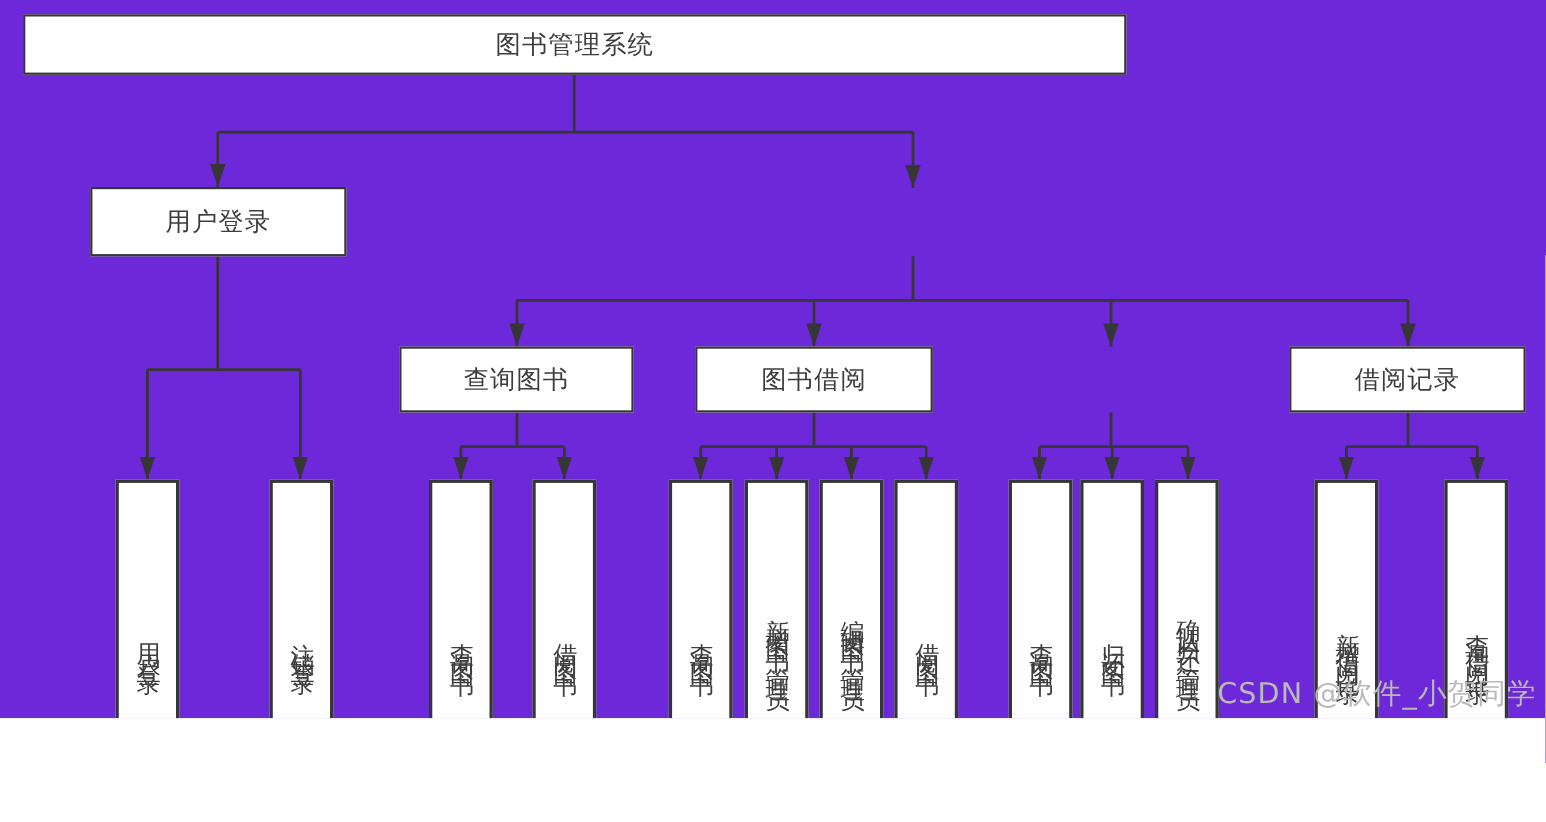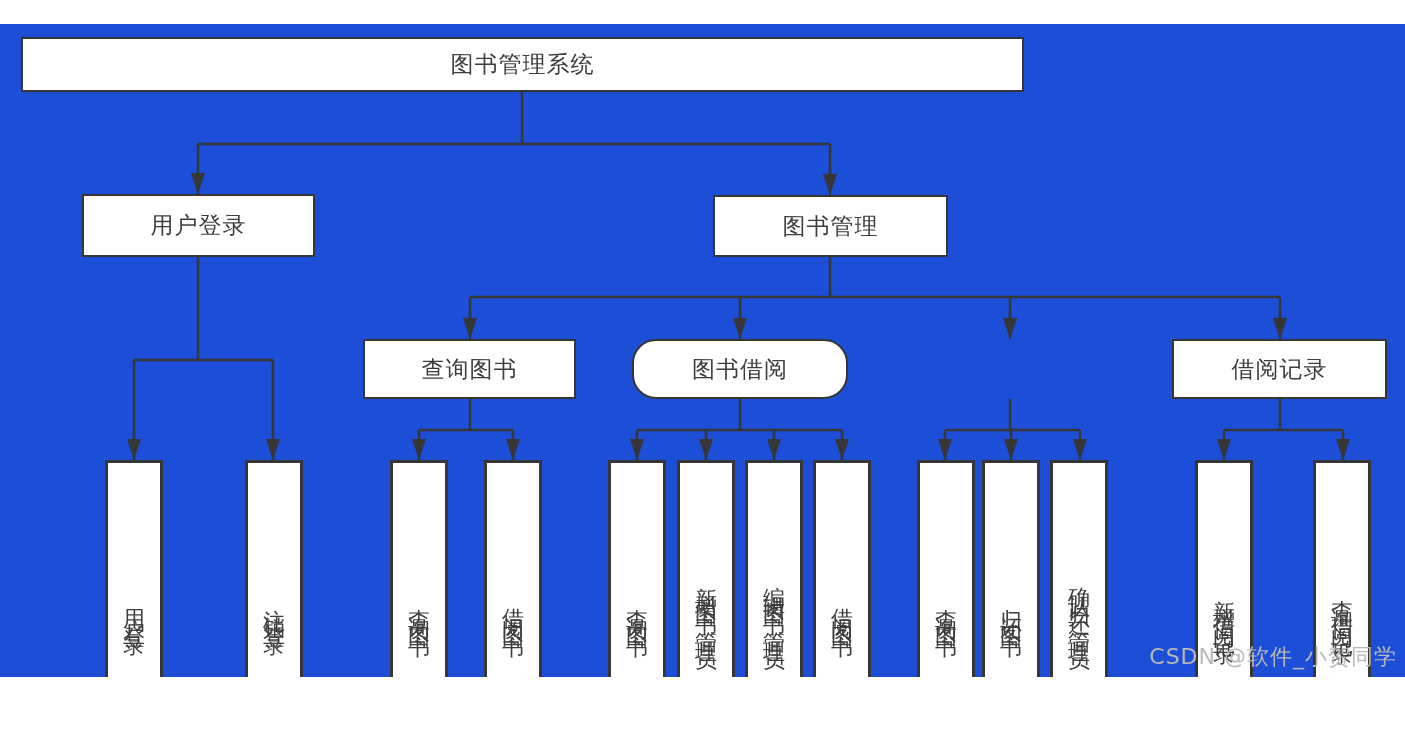--- a/index.html
+++ b/index.html
@@ -1,50 +1,50 @@
 <!DOCTYPE html>
 <html><head>
 <meta charset="utf-8">
 <style>
   html,body { margin:0; padding:0; background:#ffffff; }
   .canvas {
-    position:relative; width:1405px; height:653px; background:#1d4ed8;
-    font-family:"DejaVu Sans","Liberation Sans",sans-serif; overflow:hidden;margin-top:24px;
+    position:relative; width:1405px; height:653px; background:#6d28d9;
+    font-family:"DejaVu Sans","Liberation Sans",sans-serif; overflow:hidden;
   }
   svg.connectors { position:absolute; left:0; top:0; width:1405px; height:747px; }
   .node {
     position:absolute; box-sizing:border-box; background:#ffffff;
     border:2px solid #363636; color:#3d3d3d;
     display:flex; align-items:center; justify-content:center;
     text-align:center;
   }
   .node.h { font-size:23px; letter-spacing:1px; }
   .node.v { border-width:3px; }
   .node.v .vtext {
     writing-mode:vertical-rl; text-orientation:mixed;
     font-size:22px; letter-spacing:9px; line-height:1.0;
   }
   
   .n-root { left:21px;  top:13px;  width:1003px; height:55px; }
   .n-l1a  { left:82px;  top:170px; width:233px;  height:63px; }
   .n-l1b  { left:713px; top:171px; width:235px;  height:62px; }
   .n-l2a  { left:363px; top:315px; width:213px;  height:60px; }
-  .n-l2b  { left:632px; top:315px; width:216px;  height:60px;border-radius:24px; }
+  .n-l2b  { left:632px; top:315px; width:216px;  height:60px; }
   .n-l2c  { left:903px; top:315px; width:214px;  height:60px; }
   .n-l2d  { left:1172px;top:315px; width:215px;  height:60px; }
   
   .leaf { top:436px; width:58px; height:298px; }
   .p-g1a { left:105px; }  .p-g1b { left:245px; }
   .p-g2a { left:390px; }  .p-g2b { left:484px; }
   .p-g3a { left:608px; }  .p-g3b { left:677px; }  .p-g3c { left:745px; }  .p-g3d { left:813px; }
   .p-g4a { left:917px; }  .p-g4b { left:982px; }  .p-g4c { left:1050px; }
   .p-g5a { left:1195px; } .p-g5b { left:1313px; }
   .watermark {
     position:absolute; right:8px; bottom:5px; z-index:5;
-    color:#b9b9b9; font-size:22px; letter-spacing:1px; white-space:nowrap;
+    color:#b9b9b9; font-size:26px; letter-spacing:1px; white-space:nowrap;
   }
 </style>
 </head>
 <body>
 
 <div class="canvas">
 
   <svg class="connectors" viewBox="0 0 1405 747" fill="none">
     <defs>
       <marker id="arrow" markerUnits="userSpaceOnUse" markerWidth="16" markerHeight="22" refX="8" refY="21" orient="0">
@@ -84,21 +84,20 @@
 
       <path d="M1280 375 L1280 406 M1224 406 L1343 406"></path>
       <line x1="1224" y1="406" x2="1224" y2="436" marker-end="url(#arrow)"></line>
       <line x1="1343" y1="406" x2="1343" y2="436" marker-end="url(#arrow)"></line>
     </g>
   </svg>
 
   <div class="node h n-root">图书管理系统</div>
 
   <div class="node h n-l1a">用户登录</div>
-  <div class="node h n-l1b">图书管理</div>
 
   <div class="node h n-l2a">查询图书</div>
   <div class="node h n-l2b">图书借阅</div>
   <div class="node h n-l2d">借阅记录</div>
 
   <div class="node v leaf p-g1a">
     <span class="vtext">用户登录</span>
   </div>
   <div class="node v leaf p-g1b">
     <span class="vtext">注销登录</span>

